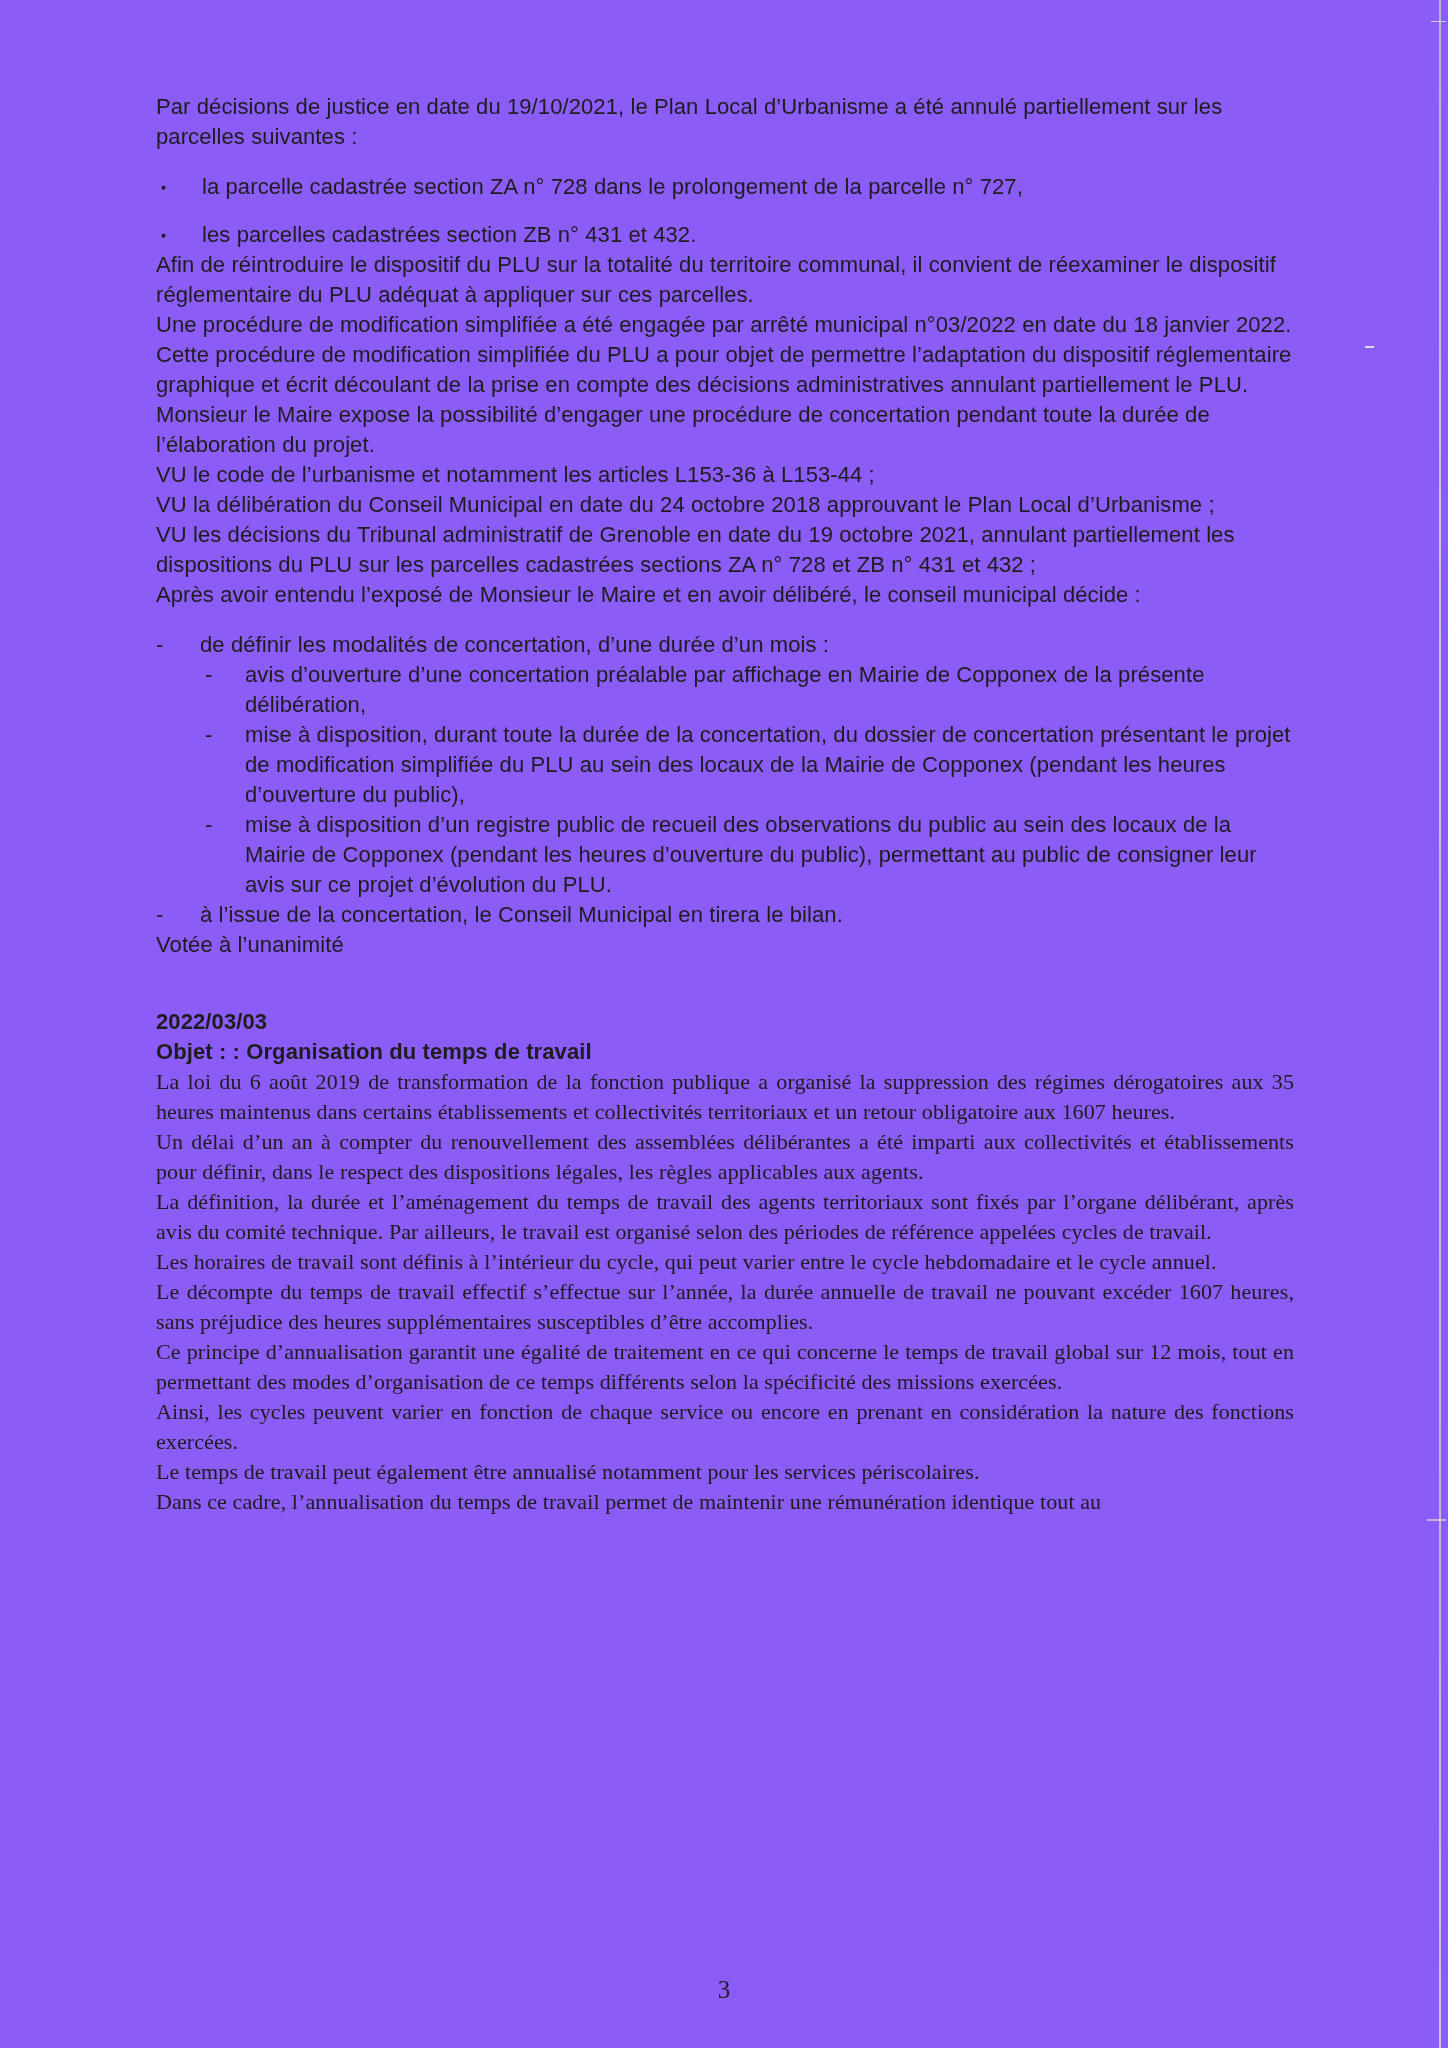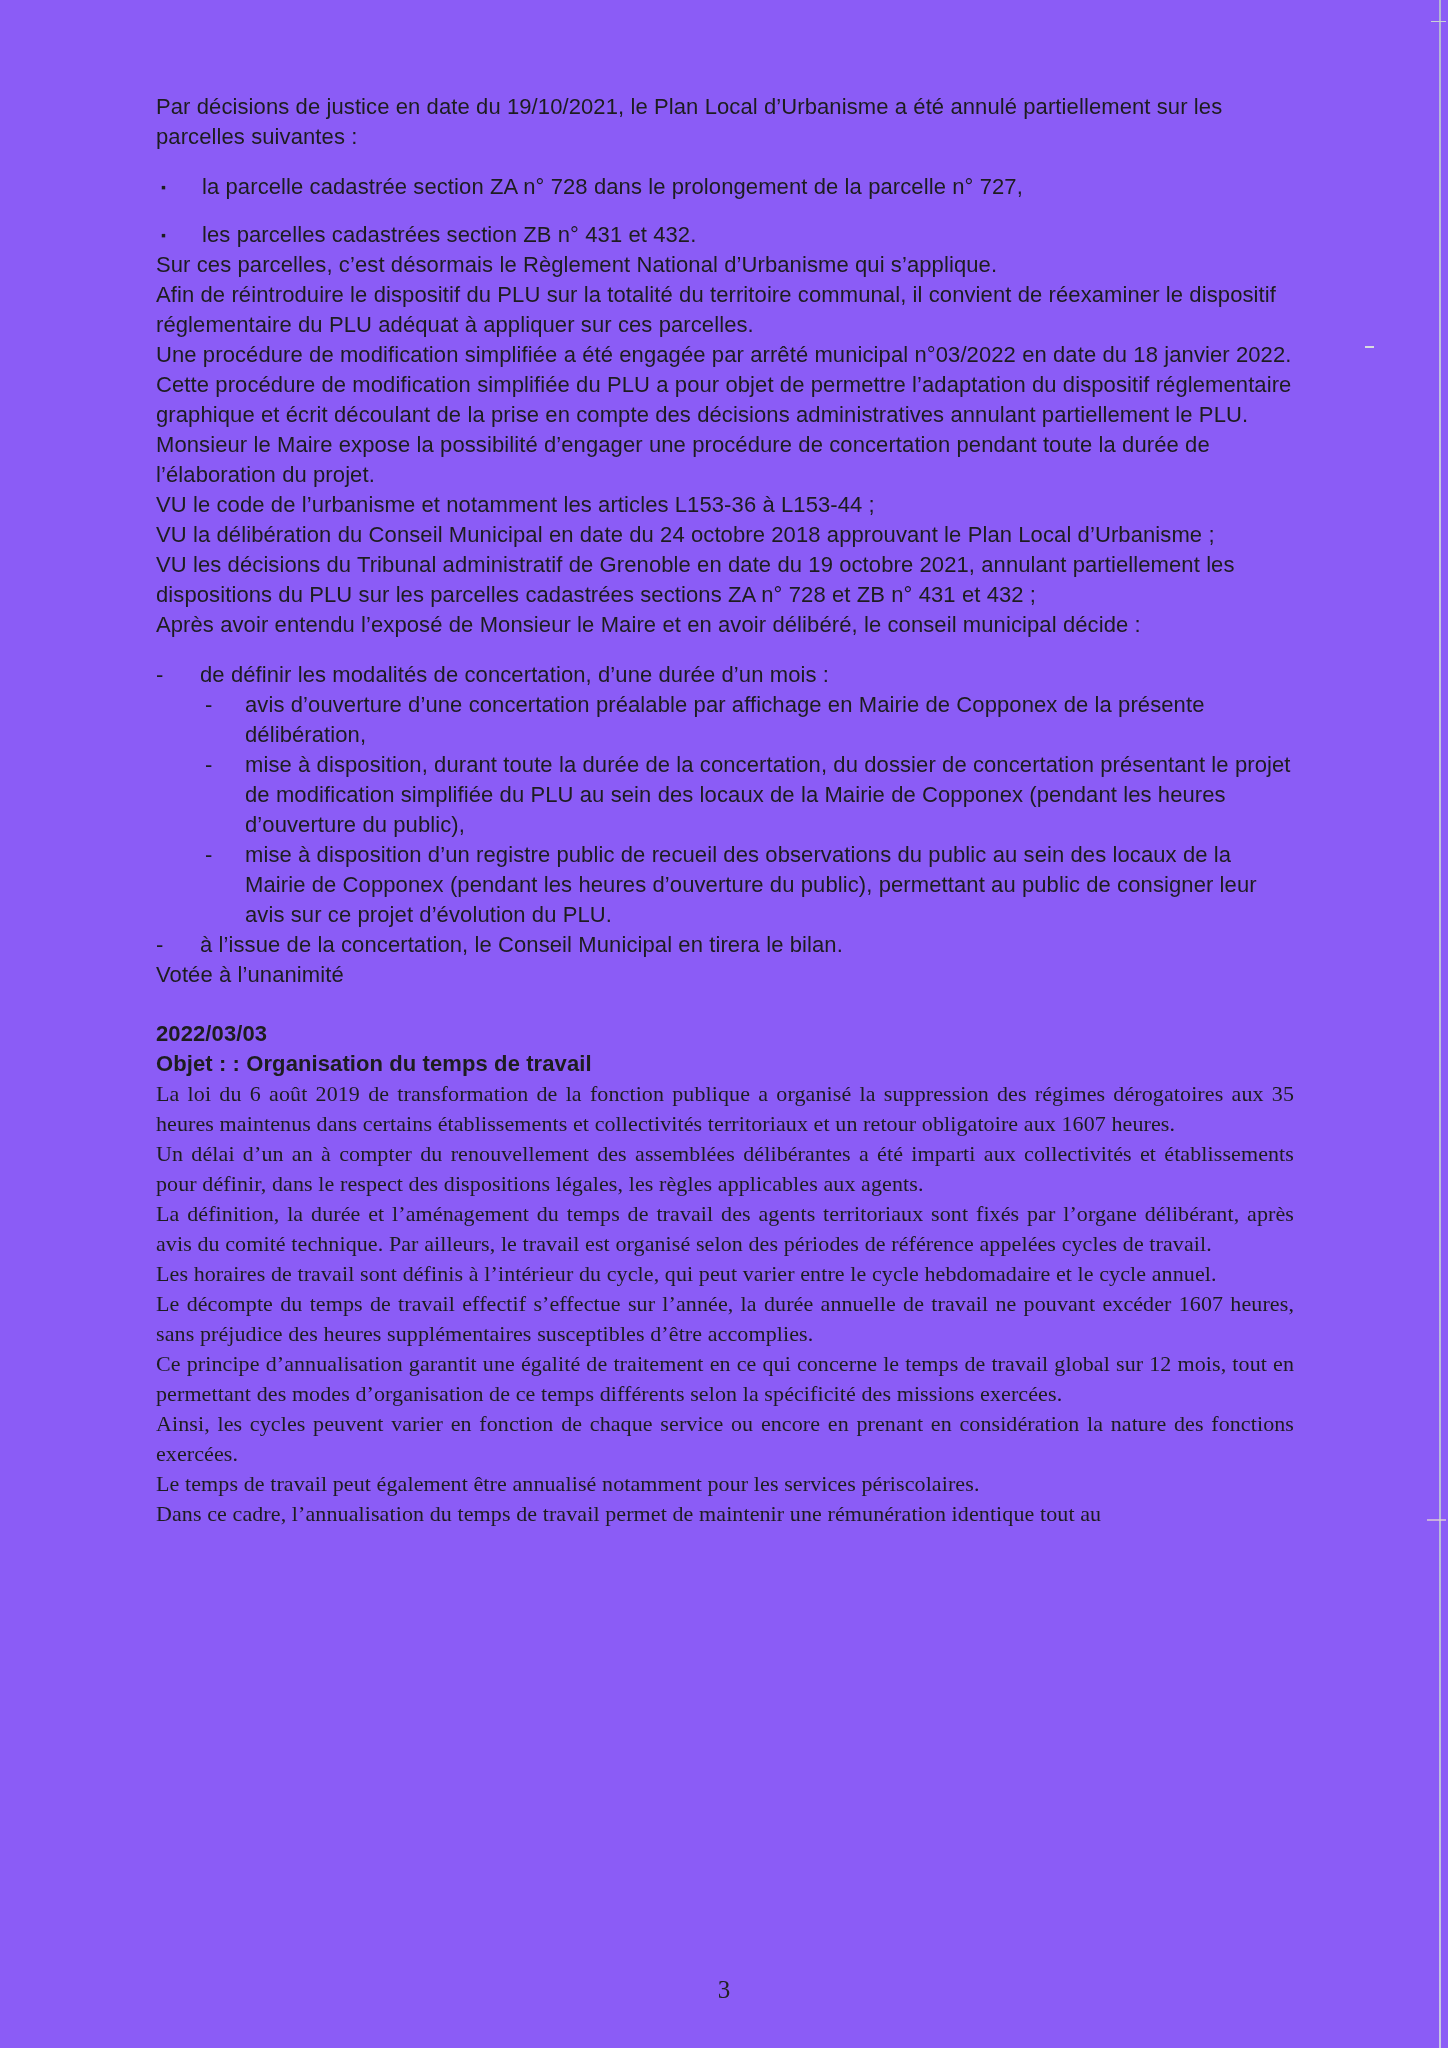--- a/index.html
+++ b/index.html
@@ -46,21 +46,21 @@
     grid-template-columns: 44px 1fr;
   }
   .dash-sublist { margin-left: 49px; }
   .dash-subitem {
     display: grid;
     grid-template-columns: 40px 1fr;
   }
   .dash-glyph { line-height: 30px; }
 
   
-  .delib-heading { margin-top: 29px; font-weight: bold; }
+  .delib-heading { margin-top: 47px; font-weight: bold; }
   .delib-heading p { margin: 0; }
 
   .wt-p0 { margin-top: 15px; }
   .wt-p  { margin-top: 10px; }
 
   .page-number {
     position: absolute;
     left: 0;
     right: 0;
     top: 1976px;
@@ -124,21 +124,20 @@
       <div class="sq-item first">
         <span class="sq-marker">▪</span>
         <span>la parcelle cadastrée section ZA n° 728 dans le prolongement de la parcelle n° 727,</span>
       </div>
       <div class="sq-item">
         <span class="sq-marker">▪</span>
         <span>les parcelles cadastrées section ZB n° 431 et 432.</span>
       </div>
     </div>
 
-    <p class="tight">Sur ces parcelles, c’est désormais le Règlement National d’Urbanisme qui s’applique.</p>
     <p class="tight">Afin de réintroduire le dispositif du PLU sur la totalité du territoire communal, il convient de réexaminer le dispositif réglementaire du PLU adéquat à appliquer sur ces parcelles.</p>
     <p class="tight">Une procédure de modification simplifiée a été engagée par arrêté municipal n°03/2022 en date du 18 janvier 2022. Cette procédure de modification simplifiée du PLU a pour objet de permettre l’adaptation du dispositif réglementaire graphique et écrit découlant de la prise en compte des décisions administratives annulant partiellement le PLU.</p>
 
     <p class="para">Monsieur le Maire expose la possibilité d’engager une procédure de concertation pendant toute la durée de l’élaboration du projet.</p>
 
     <p class="para">VU le code de l’urbanisme et notamment les articles L153-36 à L153-44 ;</p>
     <p class="para">VU la délibération du Conseil Municipal en date du 24 octobre 2018 approuvant le Plan Local d’Urbanisme ;</p>
     <p class="para">VU les décisions du Tribunal administratif de Grenoble en date du 19 octobre 2021, annulant partiellement les dispositions du PLU sur les parcelles cadastrées sections ZA n° 728 et ZB n° 431 et 432 ;</p>
 
     <p class="para">Après avoir entendu l’exposé de Monsieur le Maire et en avoir délibéré, le conseil municipal décide :</p>

